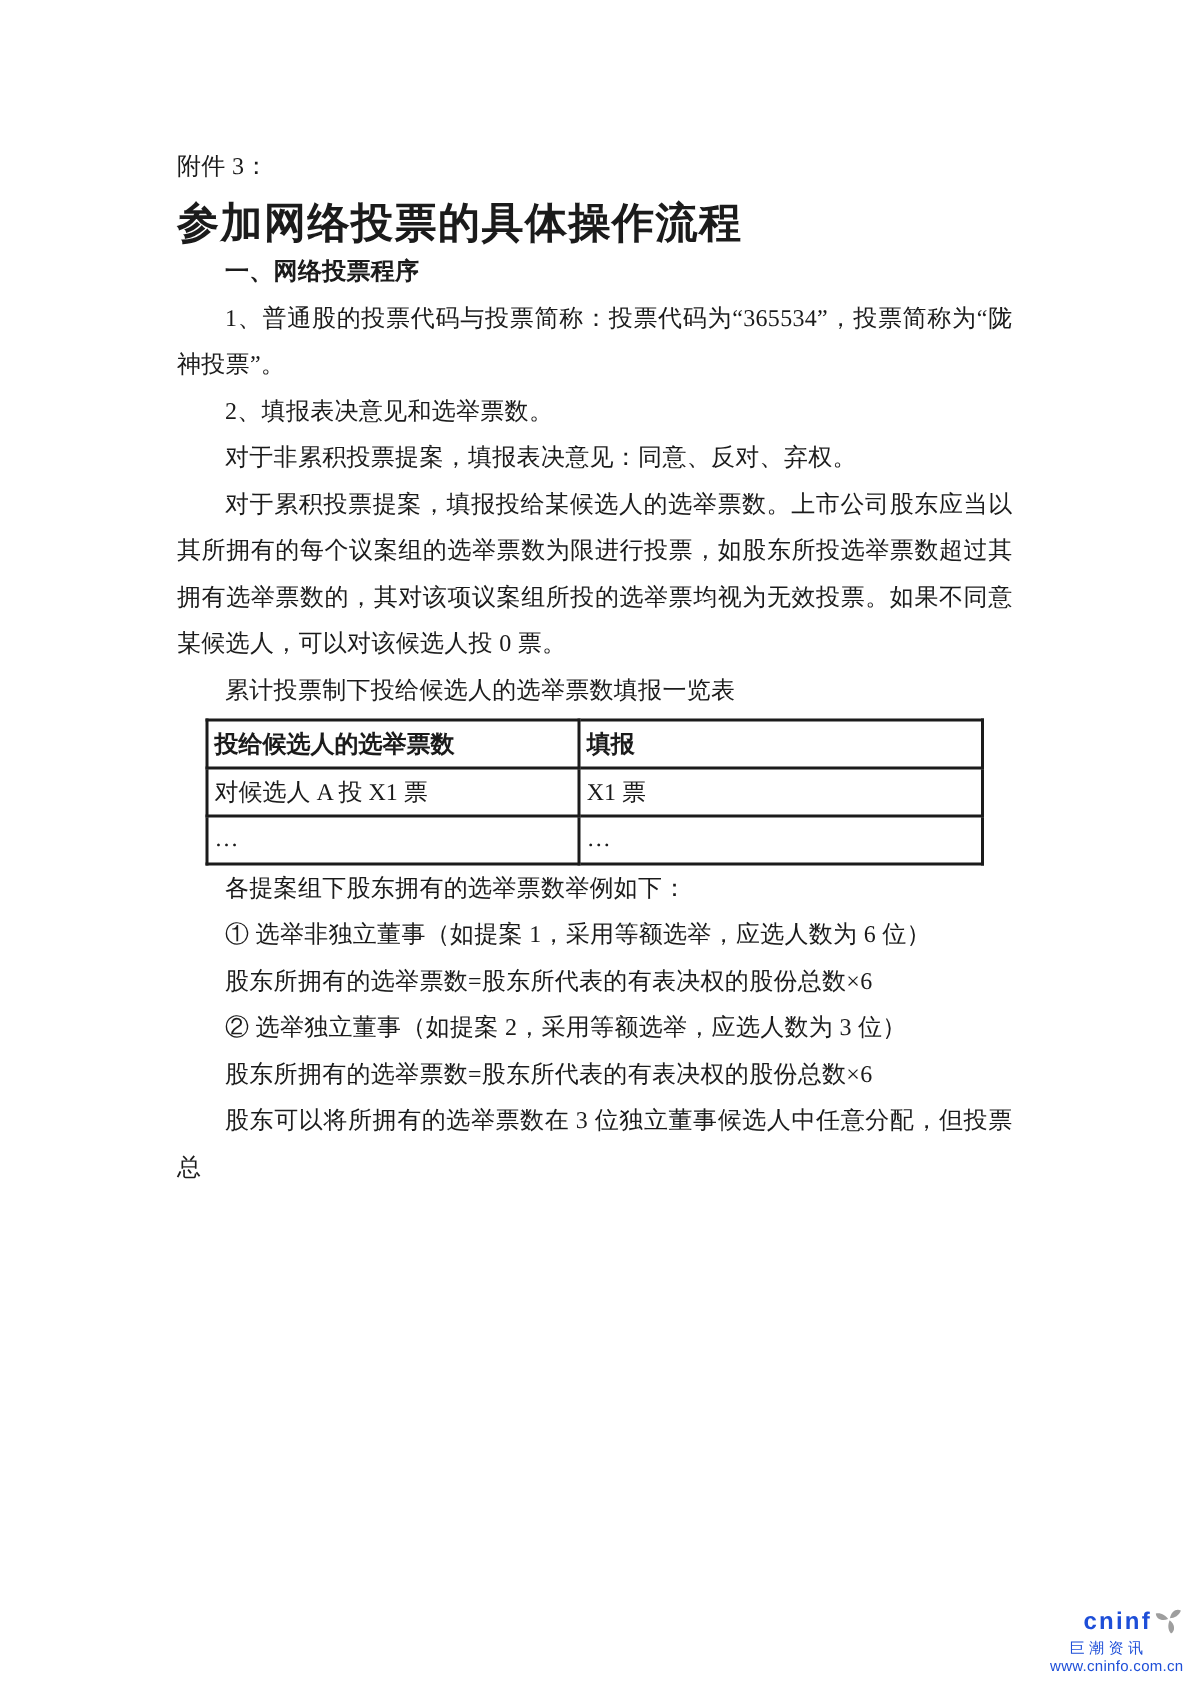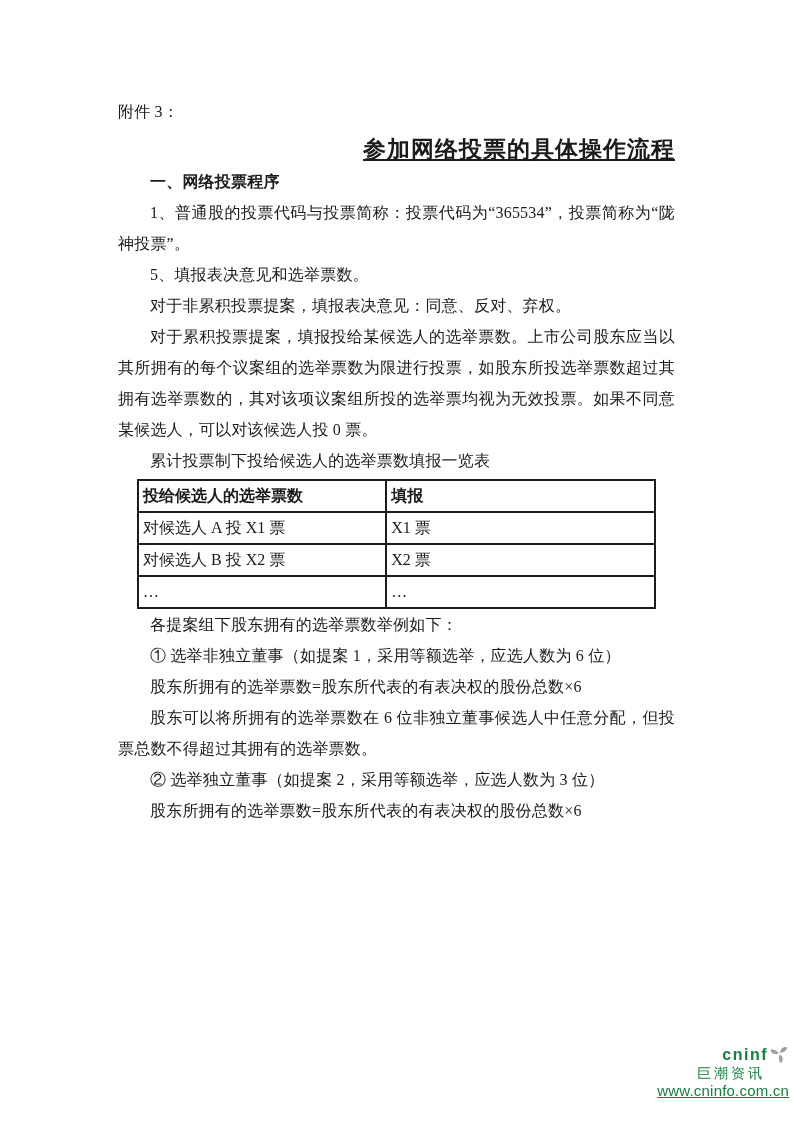--- a/index.html
+++ b/index.html
@@ -22,27 +22,26 @@
     text-align: justify;
     text-indent: 2em;
     letter-spacing: 0.2px;
   }
   .attachment-label {
     text-indent: 0;
     text-align: left;
   }
   .doc-title {
     margin: 7px 0 0 0;
-    font-size: 23px;
+    font-size: 28px;
     font-weight: bold;
-    text-align: right;
+    text-align: left;
     text-indent: 0;
     line-height: 32px;
     letter-spacing: 1px;
-    text-decoration: underline;
   }
   .intro { margin-top: 46px; }
   .section-heading { font-weight: bold; }
   .table-caption {
     text-align: center;
     text-indent: 0;
     margin-top: 1px;
   }
   table.vote-table {
     width: 519px;
@@ -59,96 +58,91 @@
     padding: 1px 4px;
     font-weight: normal;
   }
   table.vote-table th { font-weight: bold; }
   table.vote-table col.c1 { width: 48%; }
   table.vote-table col.c2 { width: 52%; }
   .after-table { margin-top: 3px; }
   .footer-logo {
     position: absolute;
     right: 4px;
-    bottom: 24px;
-    color: #15803d;
+    bottom: 6px;
+    color: #1d4ed8;
     font-family: "Liberation Sans", "DejaVu Sans", sans-serif;
     text-align: right;
     line-height: 1.1;
   }
   .logo-row {
     display: flex;
     align-items: center;
     justify-content: flex-end;
     gap: 2px;
     font-weight: bold;
     font-size: 16px;
     letter-spacing: 1.5px;
   }
   .logo-cn {
-    font-size: 14px;
+    font-size: 10px;
     letter-spacing: 3px;
     margin: 0 24px 1px 0;
   }
   .logo-url {
-    font-size: 15px;
+    font-size: 10px;
     letter-spacing: 0.2px;
-    text-decoration: underline;
   }
 </style>
 </head>
 <body>
 
 <div class="page">
 
   <p class="line attachment-label">附件 3：</p>
 
   <h1 class="doc-title">参加网络投票的具体操作流程</h1>
 
 
   <p class="doc-p section-heading">一、网络投票程序</p>
 
   <p class="doc-p">1、普通股的投票代码与投票简称：投票代码为“365534”，投票简称为“陇神投票”。</p>
-  <p class="doc-p">5、填报表决意见和选举票数。</p>
+  <p class="doc-p">2、填报表决意见和选举票数。</p>
   <p class="doc-p">对于非累积投票提案，填报表决意见：同意、反对、弃权。</p>
   <p class="doc-p">对于累积投票提案，填报投给某候选人的选举票数。上市公司股东应当以其所拥有的每个议案组的选举票数为限进行投票，如股东所投选举票数超过其拥有选举票数的，其对该项议案组所投的选举票均视为无效投票。如果不同意某候选人，可以对该候选人投 0 票。</p>
 
   <p class="doc-p table-caption">累计投票制下投给候选人的选举票数填报一览表</p>
 
   <table class="vote-table">
     <colgroup>
         <col class="c1">
         <col class="c2">
       </colgroup>
     <tbody>
       <tr>
         <th>投给候选人的选举票数</th>
         <th>填报</th>
       </tr>
       <tr>
         <td>对候选人 A 投 X1 票</td>
         <td>X1 票</td>
       </tr>
       <tr>
-        <td>对候选人 B 投 X2 票</td>
-        <td>X2 票</td>
-      </tr>
-      <tr>
         <td>…</td>
         <td>…</td>
       </tr>
     </tbody>
   </table>
 
   <p class="doc-p after-table">各提案组下股东拥有的选举票数举例如下：</p>
   <p class="doc-p">① 选举非独立董事（如提案 1，采用等额选举，应选人数为 6 位）</p>
   <p class="doc-p">股东所拥有的选举票数=股东所代表的有表决权的股份总数×6</p>
-  <p class="doc-p">股东可以将所拥有的选举票数在 6 位非独立董事候选人中任意分配，但投票总数不得超过其拥有的选举票数。</p>
   <p class="doc-p">② 选举独立董事（如提案 2，采用等额选举，应选人数为 3 位）</p>
   <p class="doc-p">股东所拥有的选举票数=股东所代表的有表决权的股份总数×6</p>
+  <p class="doc-p">股东可以将所拥有的选举票数在 3 位独立董事候选人中任意分配，但投票总</p>
 
   <div class="footer-logo">
     <div class="logo-row">
       <span>cninf</span>
       <span class="logo-mark">
         <svg viewBox="0 0 24 24" width="19" height="19" aria-hidden="true">
           <g fill="#9e9e9e">
             <path d="M12.6 11.2 C 13.4 5.2 18.2 2.6 21.8 4.6 C 20.4 8.8 16.4 10.9 12.6 11.2 Z"></path>
             <path transform="rotate(120 12 12)" d="M12.6 11.2 C 13.4 5.2 18.2 2.6 21.8 4.6 C 20.4 8.8 16.4 10.9 12.6 11.2 Z"></path>
             <path transform="rotate(240 12 12)" d="M12.6 11.2 C 13.4 5.2 18.2 2.6 21.8 4.6 C 20.4 8.8 16.4 10.9 12.6 11.2 Z"></path>

